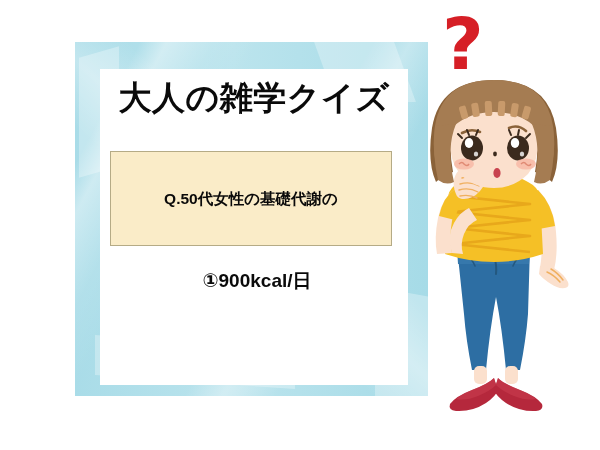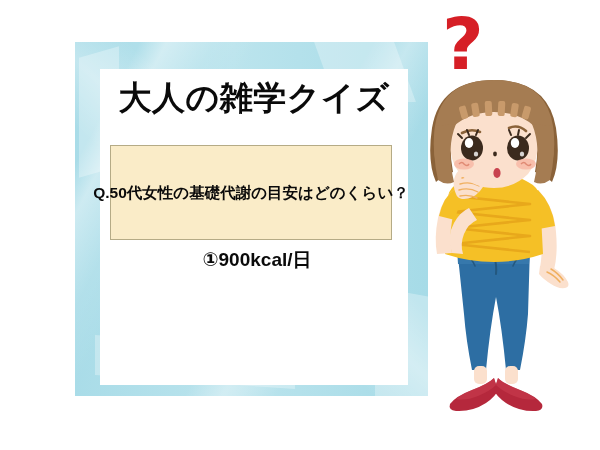--- a/index.html
+++ b/index.html
@@ -64,28 +64,28 @@
     font-weight: 700;
     color: #0a0a0a;
     letter-spacing: .5px;
     white-space: nowrap;
   }
 
   
   #question-box {
     position: absolute;
     left: 10px;
-    top: 76px;
+    top: 82px;
     width: 282px;
     height: 95px;
     background: #faecc8;
     border: 1px solid #b5ab86;
     box-sizing: border-box;
     display: flex;
-    flex-direction: row;
+    flex-direction: column;
     justify-content: center;
     align-items: center;
   }
   .q-line {
     font-size: 15.5px;
     line-height: 34px;
     font-weight: 700;
     color: #0a0a0a;
     white-space: nowrap;
   }
@@ -98,20 +98,21 @@
     width: 308px;
   }
   .option {
     text-align: center;
     font-size: 19px;
     line-height: 37px;
     font-weight: 700;
     color: #0a0a0a;
     white-space: nowrap;
     padding-left: 6px;
+    margin-top: 21px;
   }
 
   
   #question-mark {
     position: absolute;
     left: 440px;
     top: 6px;
     width: 46px;
     height: 76px;
     color: #d61f26;
@@ -141,21 +142,20 @@
   <div class="wash" id="wash-c"></div>
   <div class="wash" id="wash-d"></div>
 </div>
 
 <div id="white-card">
 
   <div id="quiz-title">大人の雑学クイズ</div>
 
   <div id="question-box">
     <div class="q-line">Q.50代女性の基礎代謝の</div>
-    <div class="q-line">目安はどのくらい？</div>
   </div>
 
   <div id="options">
     <div class="option">①900kcal/日</div>
   </div>
 
 </div>
 
 <div id="question-mark">?</div>
 

